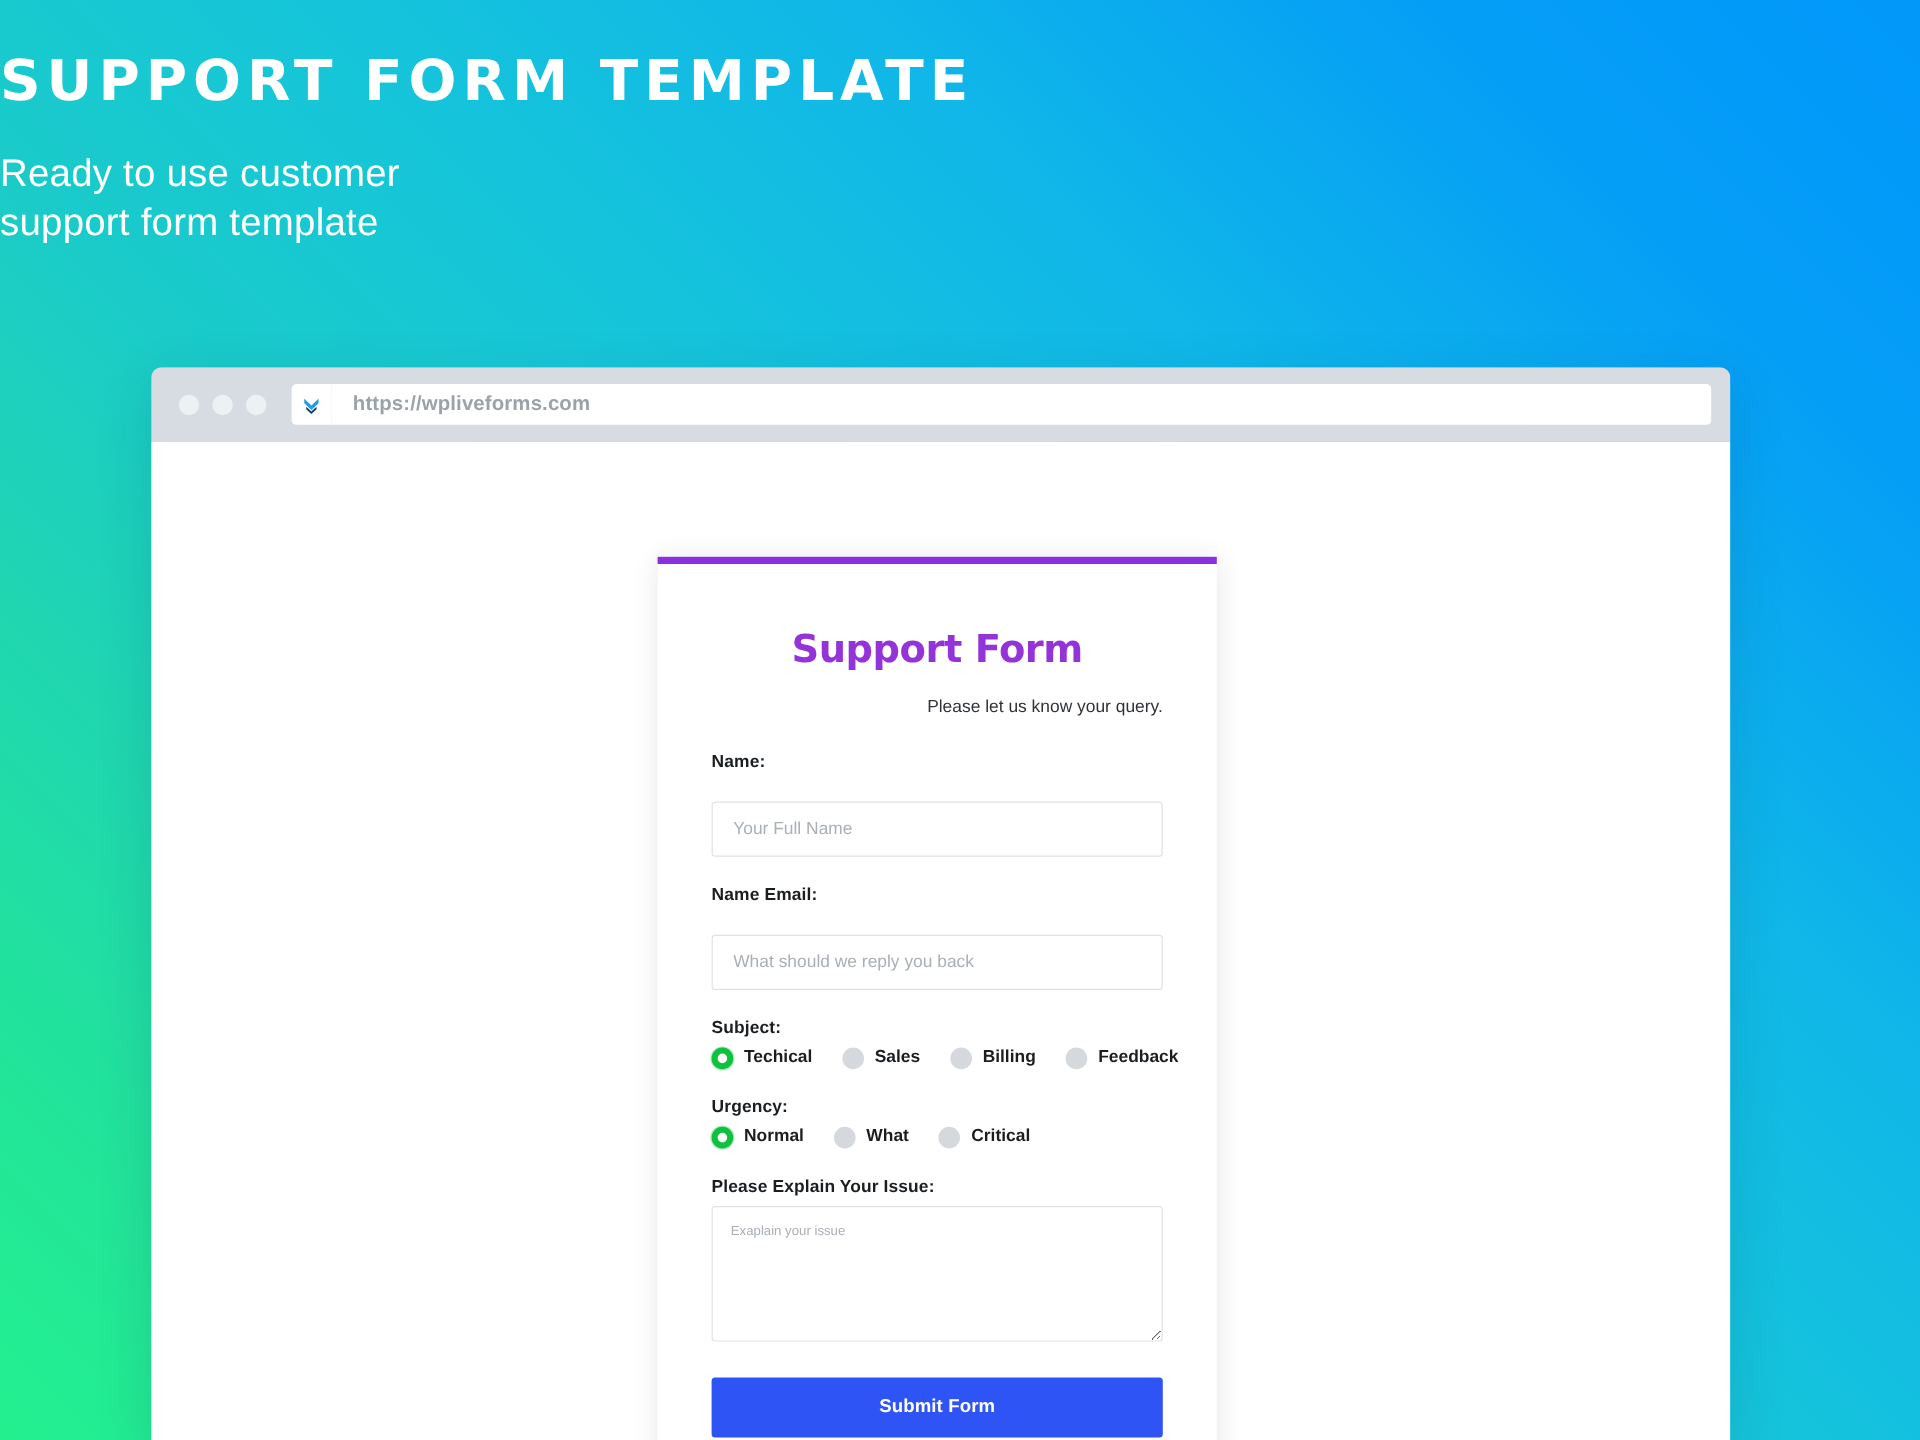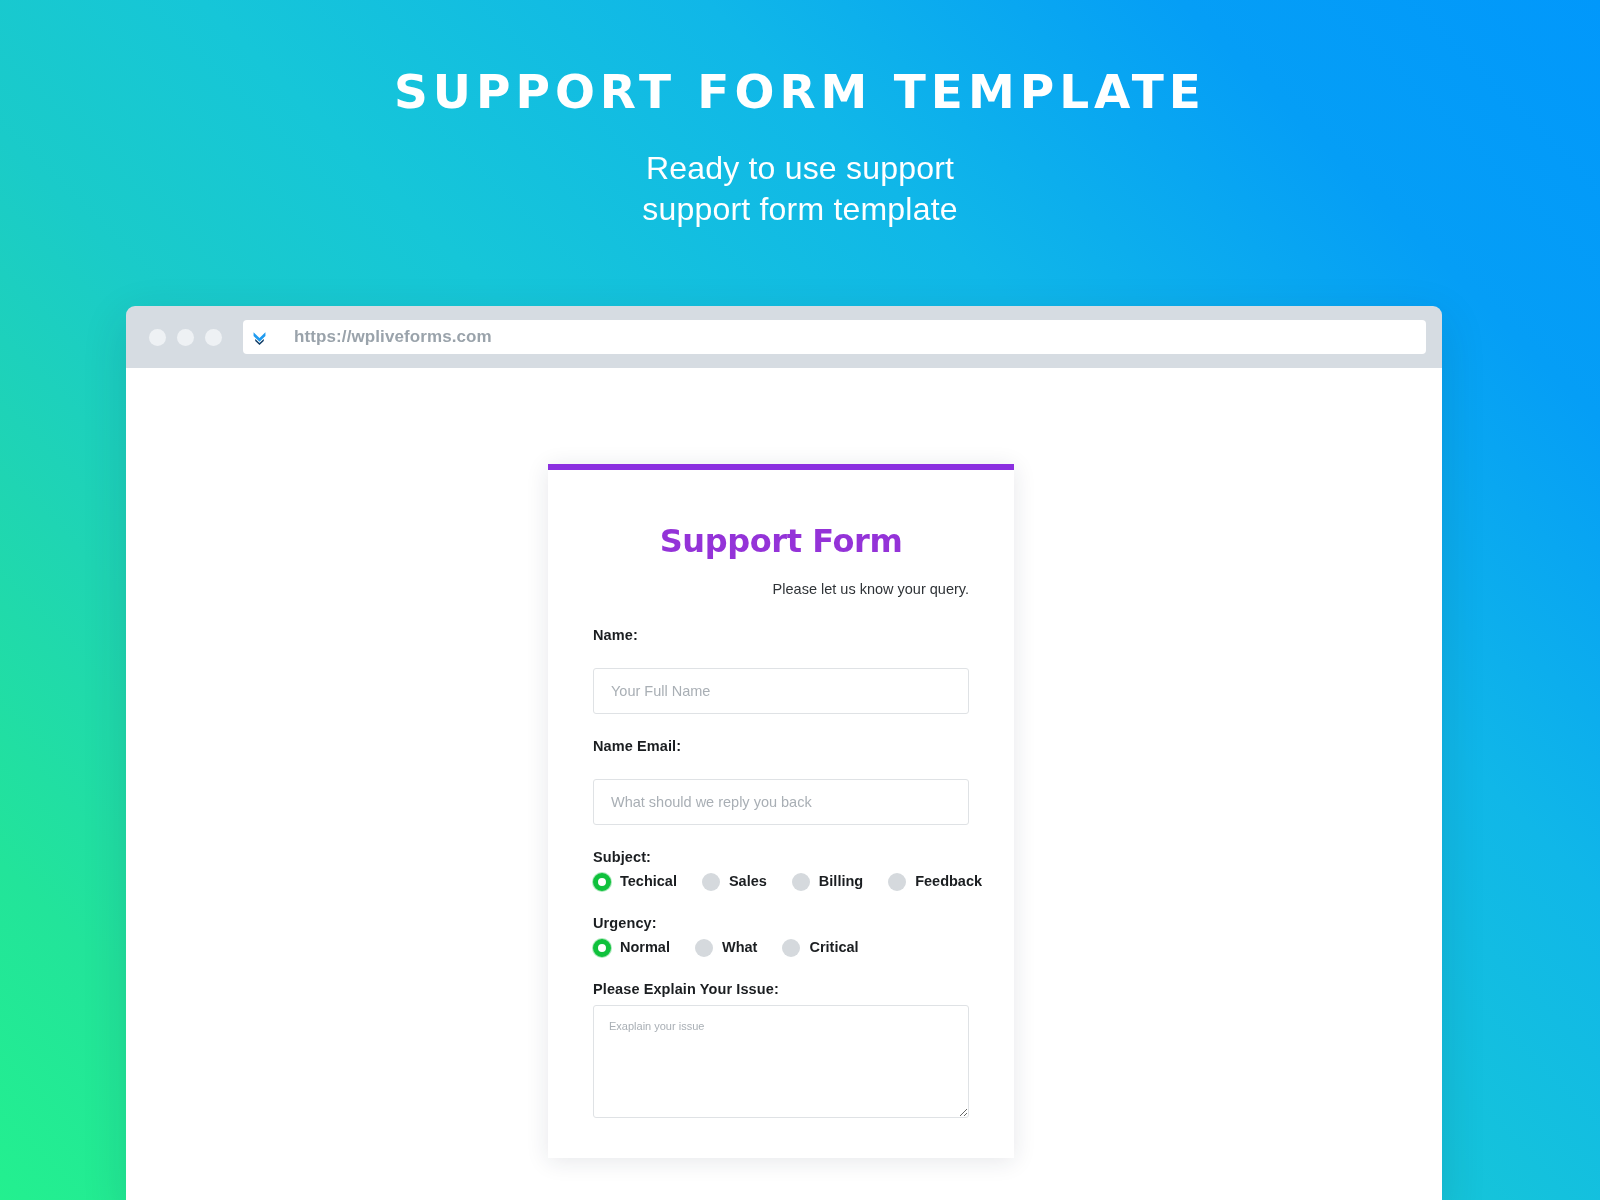--- a/index.html
+++ b/index.html
@@ -22,24 +22,22 @@
         #10b7e8 68%,
         #059ef6 85%,
         #0198fb 100%);
     position: relative;
   }
 
   
   .hero {
     width: 1600px;
     padding-top: 42px;
-    text-align: center;
     position: relative;
     z-index: 2;
-    margin-top: 24px;
   }
 
   .hero-title {
     font-family: "DejaVu Sans", sans-serif;
     font-size: 47px;
     font-weight: bold;
     letter-spacing: 5px;
     color: #ffffff;
     text-transform: uppercase;
     line-height: 1.1;
@@ -256,21 +254,21 @@
     cursor: pointer;
     letter-spacing: 0.1px;
   }
 </style>
 </head>
 <body>
 
 <div class="hero">
   <div class="hero-title">Support Form Template</div>
   <div class="hero-subtitle">
-    <div>Ready to use support</div>
+    <div>Ready to use customer</div>
     <div>support form template</div>
   </div>
 </div>
 
 <div class="browser-window">
 
   <div class="browser-chrome">
     <div class="traffic-lights">
       <span class="dot"></span>
       <span class="dot"></span>
@@ -352,17 +350,18 @@
           </div>
         </div>
 
         
         <div class="field-group">
           <label class="field-label">Please Explain Your Issue:</label>
           <textarea class="textarea-input" placeholder="Exaplain your issue" style=""></textarea>
         </div>
 
         
+        <button class="submit-btn">Submit Form</button>
       </div>
     </div>
 
   </div>
 </div>
 
 </body></html>

